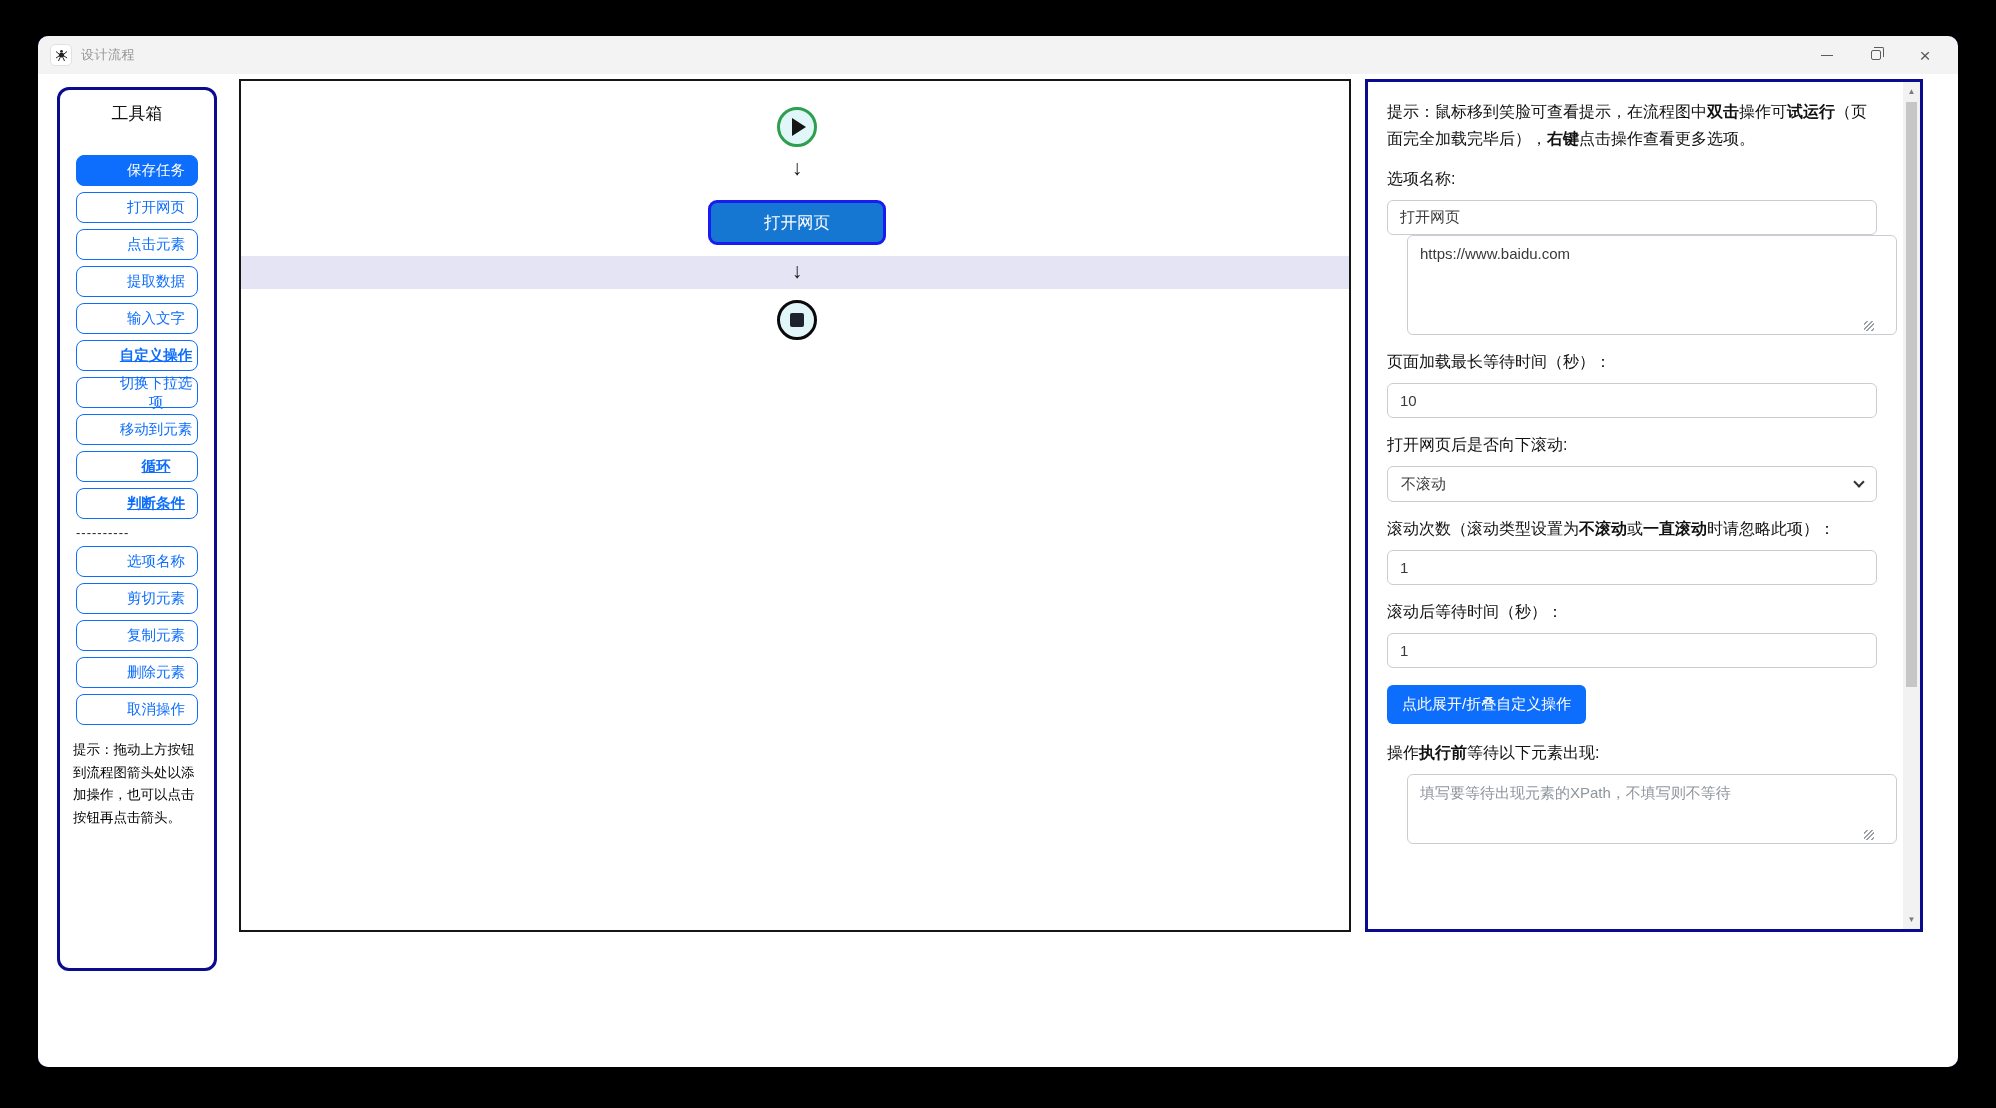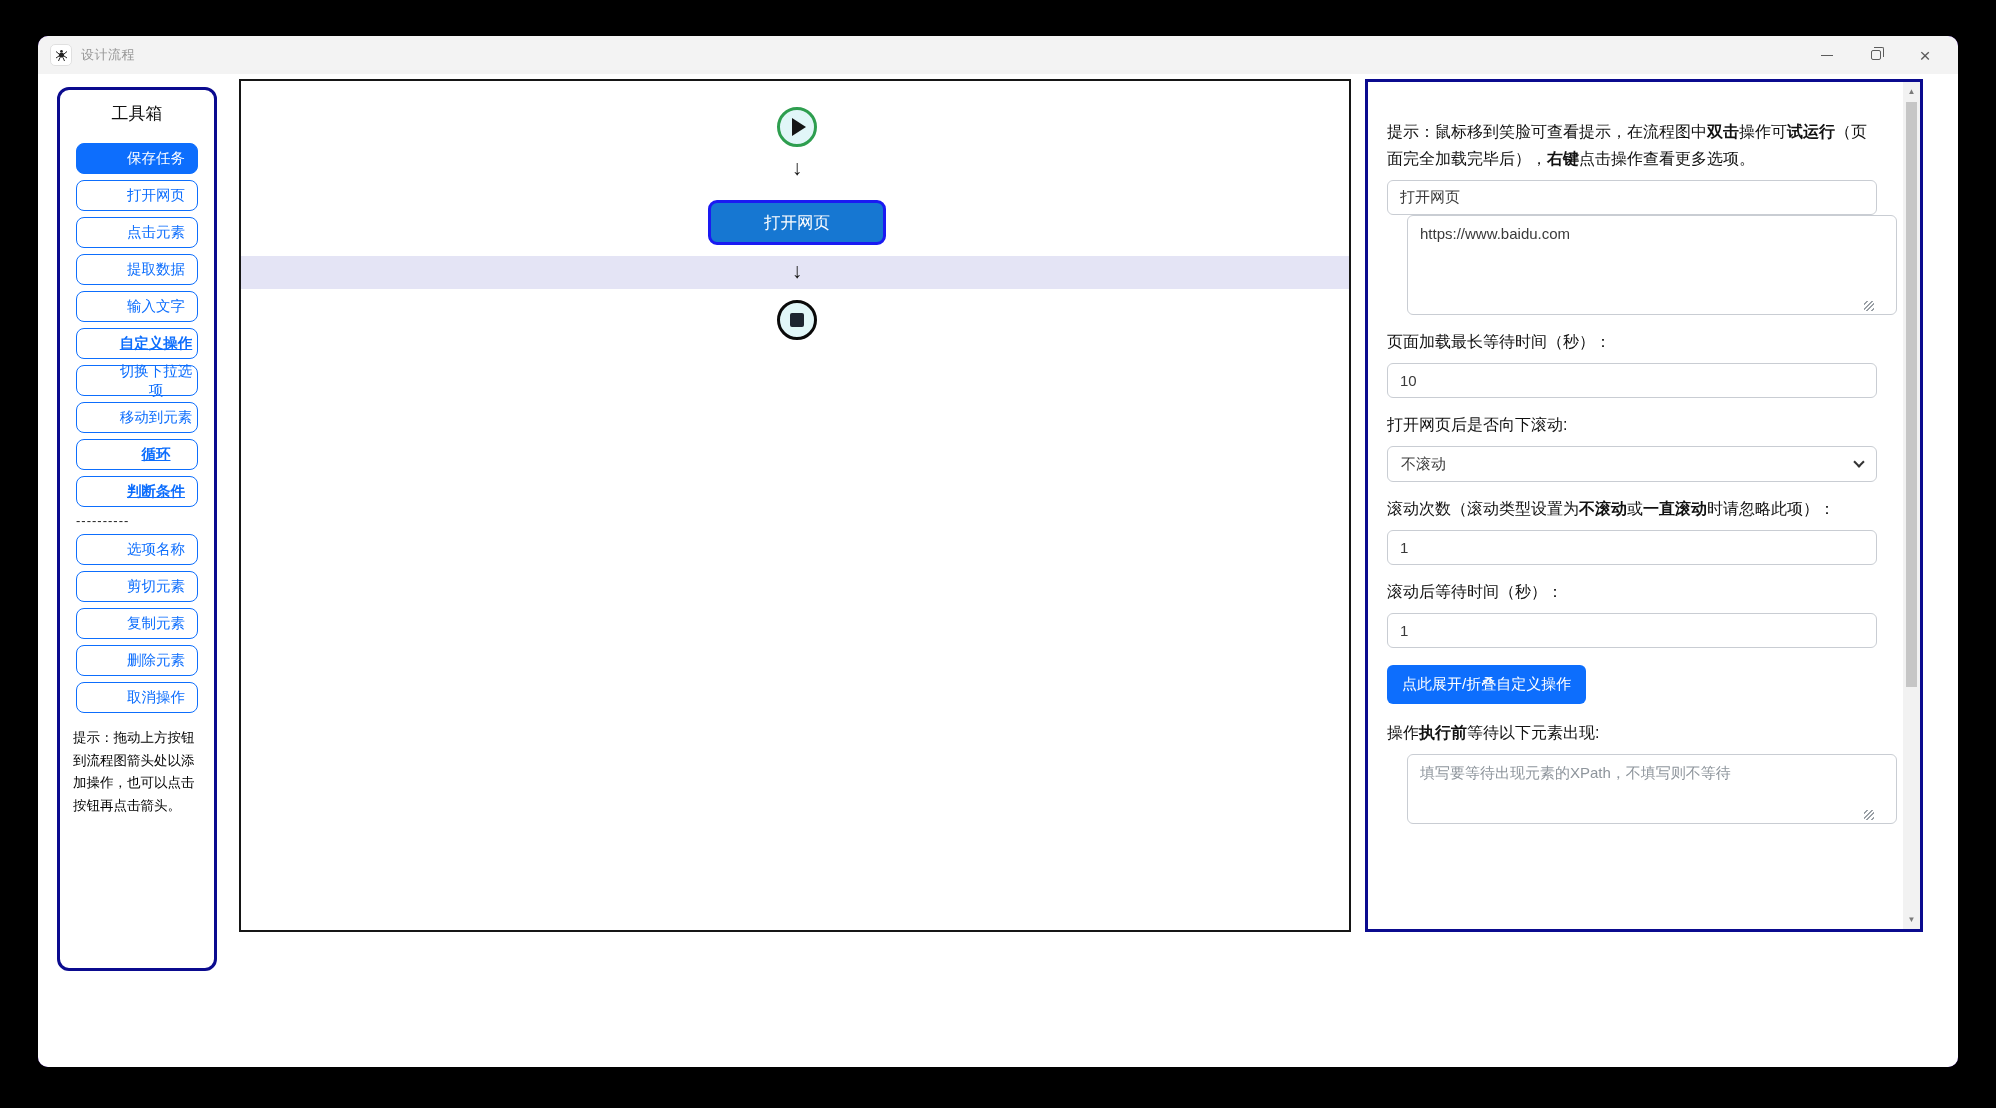--- a/index.html
+++ b/index.html
@@ -16,21 +16,21 @@
   .min-glyph { display:block; width:12px; border-top:1.4px solid #5c5c5c; }
   .restore-glyph { position:relative; width:10px; height:10px; border:1.2px solid #5c5c5c; border-radius:2px; background:#f3f3f3; }
   .restore-glyph::before { content:""; position:absolute; left:2px; top:-4px; width:9px; height:9px;
                            border:1.2px solid #5c5c5c; border-left:none; border-bottom:none; border-radius:0 2px 0 0; }
   .close-glyph { font-size:19px; color:#5c5c5c; line-height:1; }
   .content { position:relative; height:993px; background:#fff; }
   
   .toolbox { position:absolute; left:19px; top:13px; width:160px; height:884px;
              border:3px solid #0b0b8f; border-radius:12px; background:#fff;
              display:flex; flex-direction:column; align-items:center; padding-top:12px; }
-  .toolbox-title { font-size:17px; color:#111; margin-bottom:12px; }
+  .toolbox-title { font-size:17px; color:#111; margin-bottom:24px; }
   .tb-btn { width:122px; height:31px; margin:6px 0; border:1.5px solid #0d6efd; border-radius:8px;
             background:#fff; color:#0d6efd; font-size:14.5px; display:flex; align-items:center;
             justify-content:center; cursor:pointer; font-family:inherit;padding-left:38px; }
   .tb-btn.primary { background:#0d6efd; color:#fff; }
   .tb-btn.bold { font-weight:bold;text-decoration:underline; }
   .tb-divider { font-size:13px; color:#222; letter-spacing:1px; margin:5px 0; }
   .toolbox-hint { font-size:13.5px; color:#000; line-height:1.68; padding:8px 11px 0 13px; align-self:flex-start; }
   
   .canvas { position:absolute; left:201px; top:5px; width:1112px; height:853px;
             border:2px solid #161616; background:#fff; }
@@ -46,21 +46,21 @@
   .flow-node { position:absolute; left:467px; top:119px; width:178px; height:45px; background:#1677d2;
                border:3px solid #1a1af2; border-radius:9px; color:#fff; font-size:16.5px;
                display:flex; align-items:center; justify-content:center; cursor:pointer; }
   .band { position:absolute; left:0; right:0; top:175px; height:33px; background:#e4e4f5; }
   .band .flow-arrow { top:3px; }
   
   .panel { position:absolute; left:1327px; top:5px; width:558px; height:853px;
            border:3px solid #0b0b8f; background:#fff; }
   .panel-content { position:absolute; left:0; top:0; right:17px; bottom:0;
                    padding:16px 26px 0 19px; overflow:hidden; font-size:16px; color:#111; }
-  .p-hint { line-height:1.7; margin-bottom:8px;margin-top:20px; }
+  .p-hint { line-height:1.7; margin-bottom:8px; }
   .field-label { display:block; margin:15px 0 9px; line-height:1.5; }
   .txt-input { width:100%; height:35px; border:1px solid #c9cdd3; border-radius:6px; padding:0 12px;
                font-size:15px; color:#3a3a3a; font-family:inherit; outline:none; }
   .ta-wrap { position:relative; }
   .txt-area { width:100%; border:1px solid #c9cdd3; border-radius:6px; padding:9px 12px; font-size:15px;
               color:#3a3a3a; font-family:inherit; resize:none; outline:none; display:block;margin-left:20px; }
   .txt-area::placeholder { color:#8e959c; }
   .ta-1 { height:100px; } .ta-2 { height:70px; }
   .resize-handle { position:absolute; right:3px; bottom:4px; width:10px; height:10px;
       background:repeating-linear-gradient(135deg, transparent 0 2px, #9aa0a6 2px 3.2px); cursor:nwse-resize; }
@@ -142,20 +142,21 @@
       <div class="end-circle">
         <div class="stop-sq"></div>
       </div>
     </section>
 
     <section class="panel">
       <div class="panel-content">
 
         <p class="p-hint">提示：鼠标移到笑脸可查看提示，在流程图中<b>双击</b>操作可<b>试运行</b>（页面完全加载完毕后），<b>右键</b>点击操作查看更多选项。</p>
 
+        <label class="field-label">选项名称:</label>
         <input class="txt-input" value="打开网页" style="">
 
         <div class="ta-wrap">
           <textarea class="txt-area ta-1" style="">https://www.baidu.com</textarea>
           <span class="resize-handle"></span>
         </div>
 
         <label class="field-label">页面加载最长等待时间（秒）：</label>
         <input class="txt-input" value="10" style="">
 

